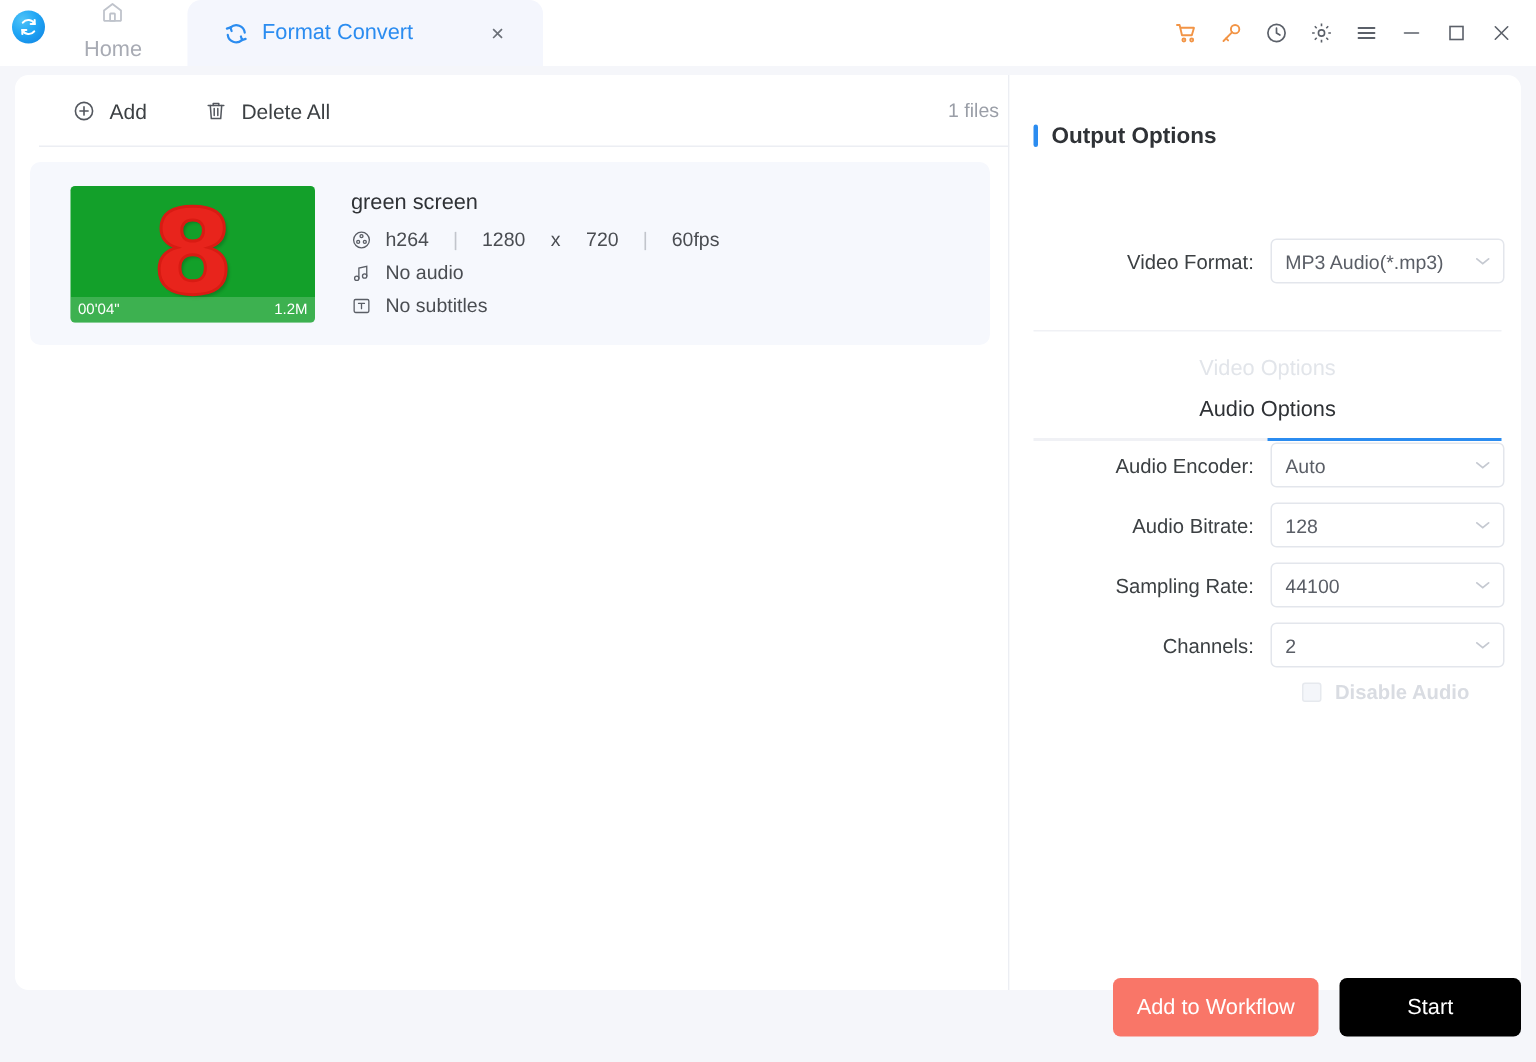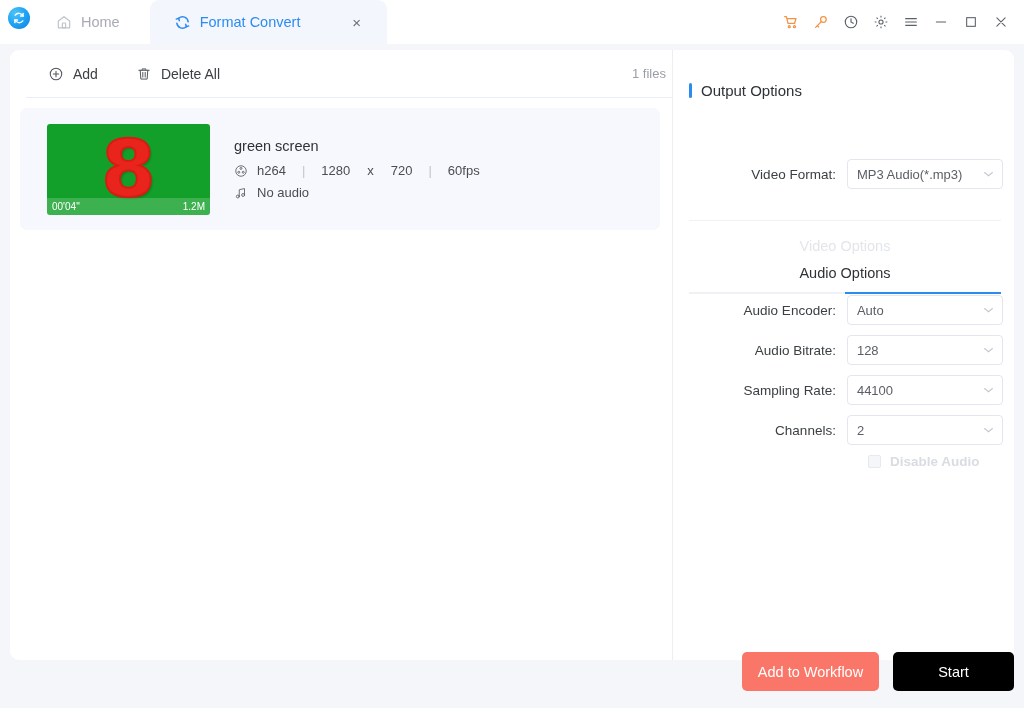--- a/index.html
+++ b/index.html
@@ -25,21 +25,21 @@
   }
   .logo svg { width: 14px; height: 14px; display: block; }
 
   .tabs { position: absolute; left: 44px; top: 0; height: 44px; display: flex; align-items: stretch; }
   .tab {
     display: flex; align-items: center; gap: 9px;
     padding: 0 22px; height: 44px;
     font-size: 14.5px; color: #a8abb4;
     cursor: default; white-space: nowrap;
   }
-  .tab-home { padding-left: 12px; padding-right: 30px; }
+  .tab-home { padding-left: 12px; padding-right: 30px; flex-direction: column; }
   .tab.active {
     background: #f4f6fd;
     border-radius: 9px 9px 0 0;
     color: #2b8cf0;
     min-width: 237px;
     justify-content: flex-start;
     position: relative;
     padding-left: 24px;
   }
   .tab.active .tab-label { flex: 1; }
@@ -129,21 +129,21 @@
     position: absolute; left: 673px; top: 6px;
     width: 341px; height: 610px;
     background: #ffffff;
     border-radius: 0 9px 9px 0;
   }
   .section-head {
     position: absolute; left: 16px; top: 32px;
     display: flex; align-items: center; gap: 9px;
   }
   .accent-bar { width: 3px; height: 15px; background: #2b8cf0; border-radius: 2px; }
-  .section-title { font-size: 15px; color: #2f3236; }
+  .section-title { font-size: 15px; color: #2f3236; font-weight: bold; }
 
   .form-row {
     position: absolute; display: flex; align-items: center; width: 320px; left: 10px;
   }
   .form-label {
     width: 185px; text-align: right; padding-right: 11px;
     font-size: 13.5px; color: #3c4043;
   }
   .select {
     width: 175px; height: 30px;
@@ -358,20 +358,29 @@
             <span>
               <svg width="14" height="14" viewBox="0 0 24 24" fill="none" stroke="#5a5e66" stroke-width="1.5" stroke-linecap="round">
                 <path d="M9 18V6.4l9-2v11"></path>
                 <circle cx="6.6" cy="18" r="2.5"></circle>
                 <circle cx="15.6" cy="15.4" r="2.5"></circle>
               </svg>
             </span>
             <span>No audio</span>
           </div>
 
+          <div class="meta-row">
+            <span>
+              <svg width="14" height="14" viewBox="0 0 24 24" fill="none" stroke="#5a5e66" stroke-width="1.5" stroke-linecap="round">
+                <rect x="3.6" y="4.6" width="16.8" height="14.8" rx="1.6"></rect>
+                <path d="M8.6 9h6.8M12 9v6"></path>
+              </svg>
+            </span>
+            <span>No subtitles</span>
+          </div>
         </div>
       </div>
     </div>
 
     <div class="vdiv"></div>
 
     <div class="right-card">
 
       <div class="section-head">
         <span class="accent-bar"></span>

